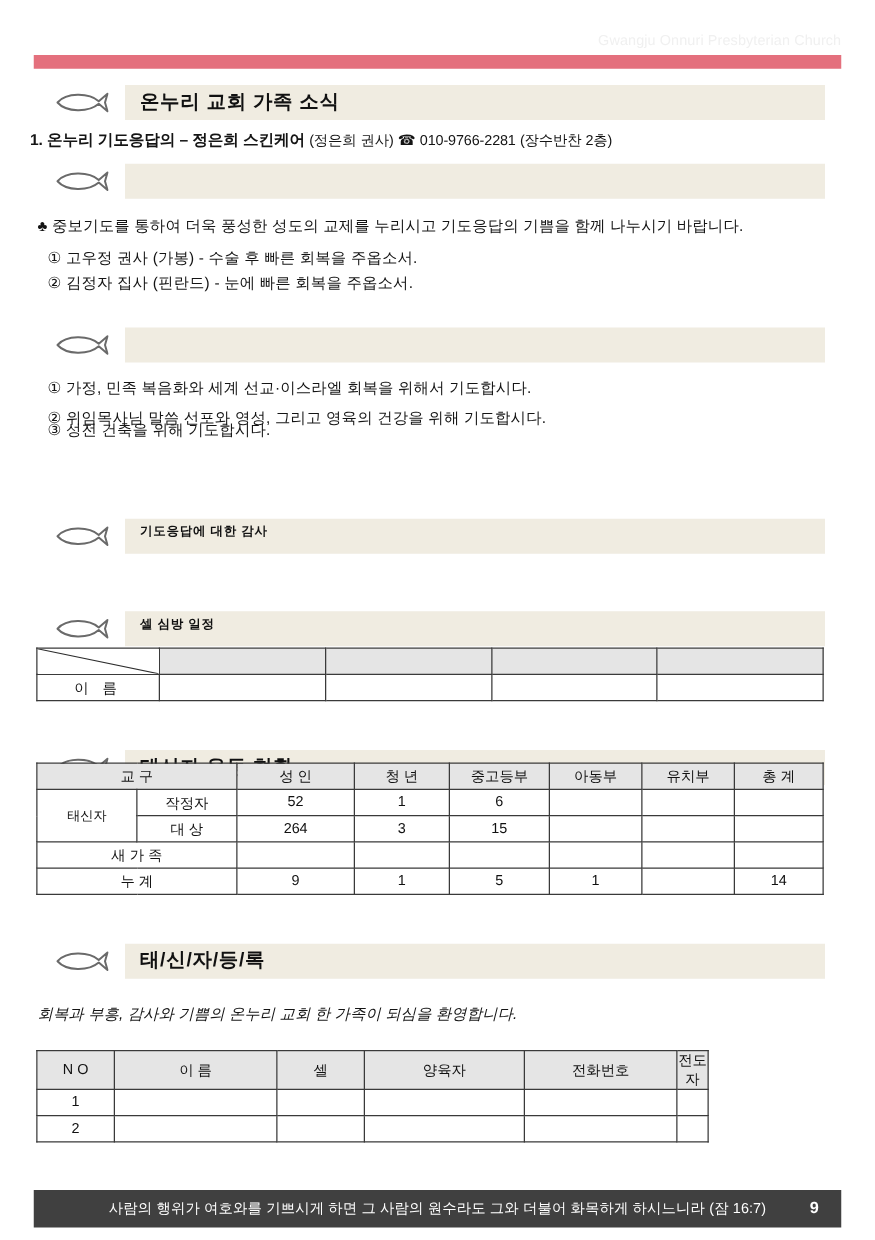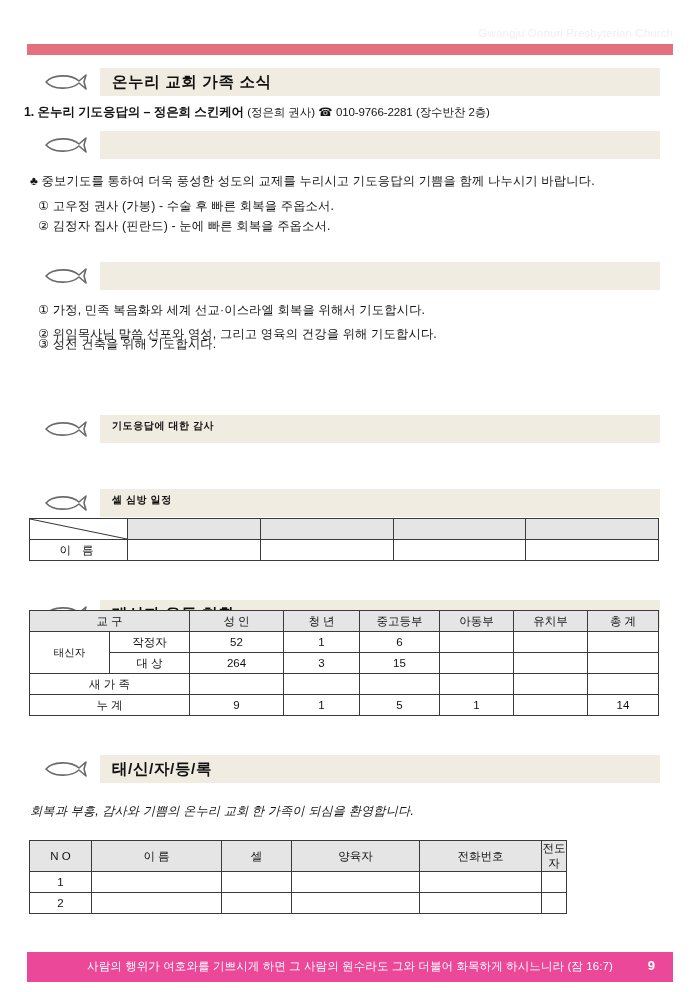--- a/index.html
+++ b/index.html
@@ -133,21 +133,21 @@
   }
   .thickline td { border-top: 3px double #3a3a3a; }
 
   
   .footer-bar {
     position: absolute;
     left: 27px;
     top: 952px;
     width: 646px;
     height: 30px;
-    background: #ec4899;
+    background: #404040;
   }
   .footer-text {
     position: absolute;
     left: 0;
     top: 7px;
     width: 646px;
     text-align: center;
     color: #ffffff;
     font-size: 11.5px;
     letter-spacing: 0.1px;

